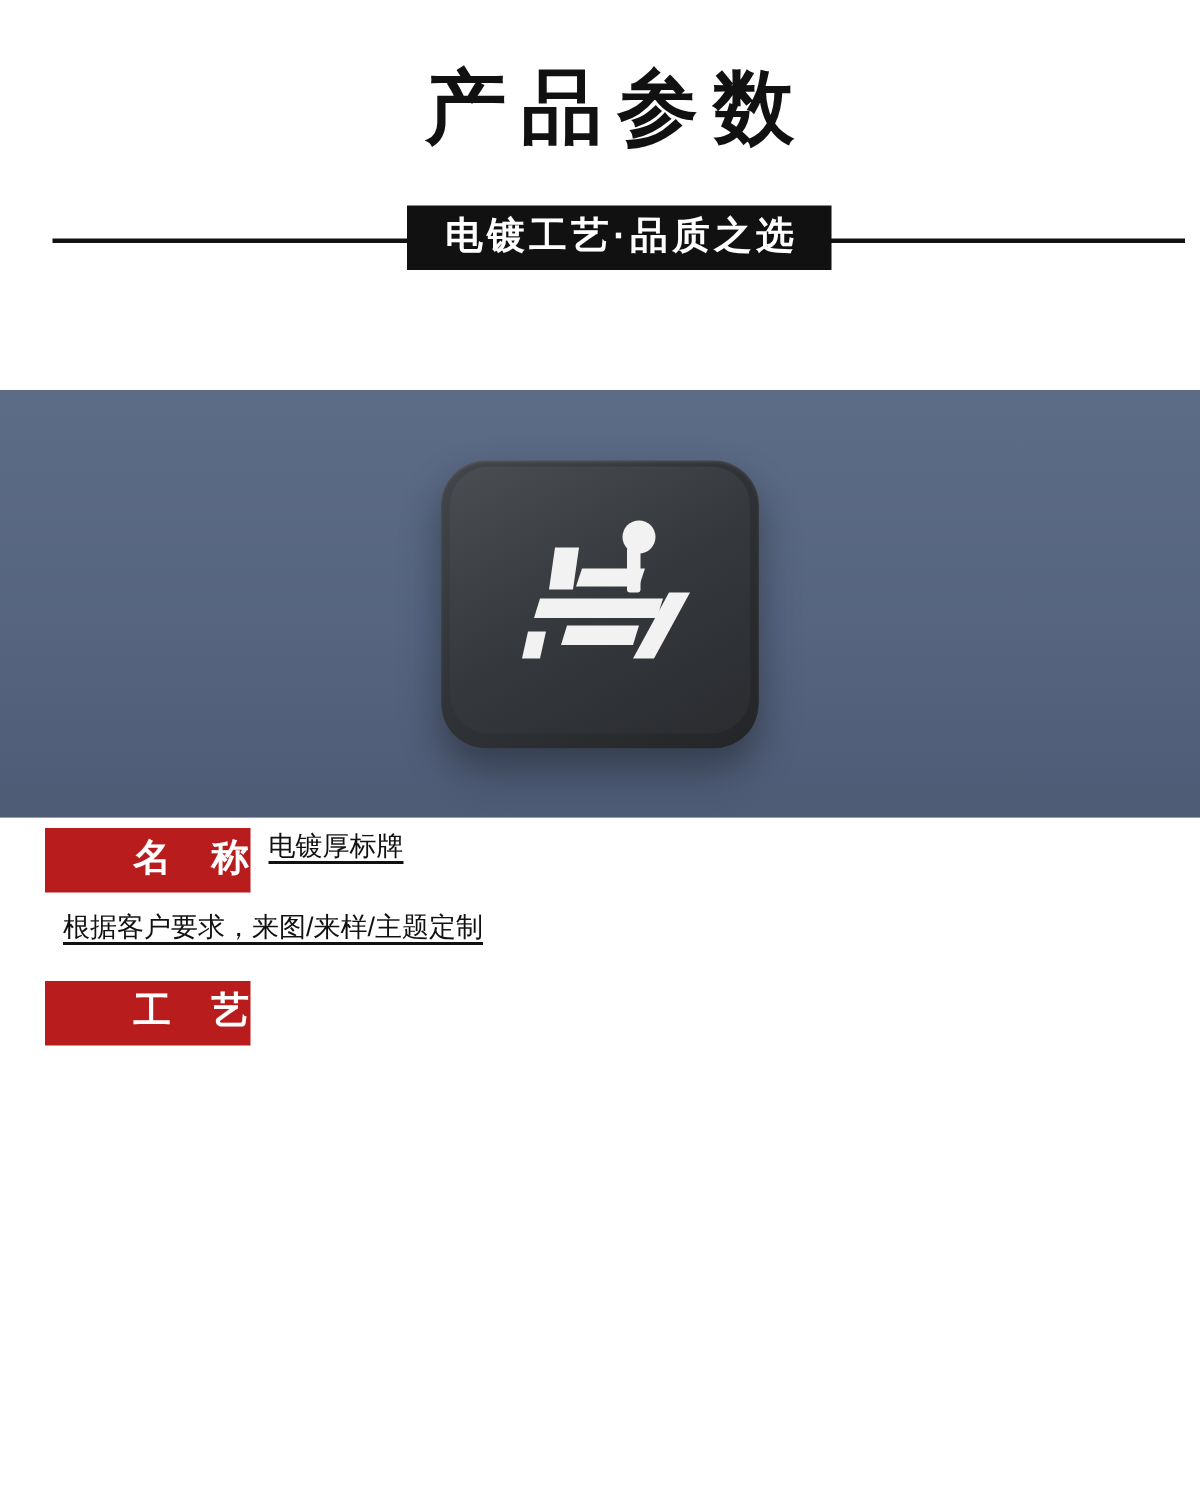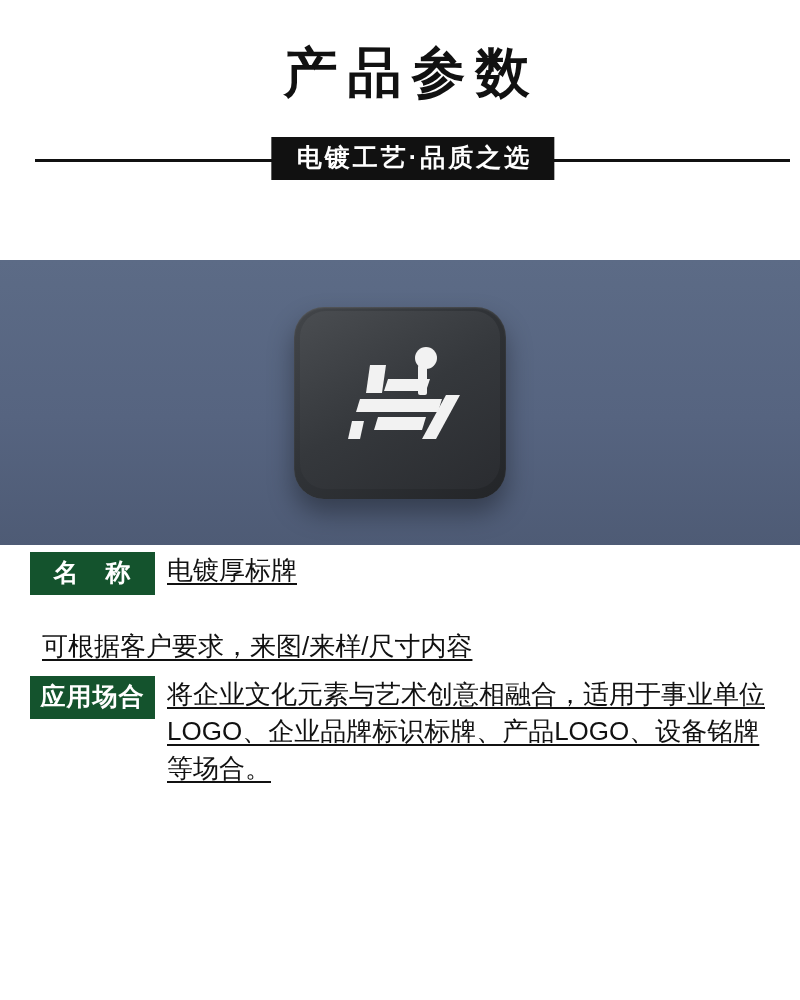--- a/index.html
+++ b/index.html
@@ -109,35 +109,35 @@
     padding: 0 30px;
     box-sizing: border-box;
   }
   .spec-row {
     display: flex;
     align-items: flex-start;
     margin-bottom: 11px;
   }
   .spec-label {
     flex: 0 0 auto;
-    width: 125px;
-    background: #14532d;
+    width: 137px;
+    background: #b91c1c;
     color: #ffffff;
     font-size: 25px;
     font-weight: bold;
-    text-align: center;
+    text-align: right;
     padding: 5px 0 7px 0;
     letter-spacing: 1px;
     box-sizing: border-box;
     line-height: 1.25;
   }
   .spec-value {
     flex: 1 1 auto;
     padding-left: 12px;
-    font-size: 26px;
+    font-size: 18px;
     line-height: 1.42;
     color: #111111;
     font-weight: normal;
     word-break: break-all;
   }
   .spec-value.underlined {
     text-decoration: underline;
     text-underline-offset: 4px;
     text-decoration-thickness: 1.5px;
   }
@@ -176,27 +176,24 @@
 </div>
 
 <div class="specs">
 
   <div class="spec-row">
     <div class="spec-label">名　称</div>
     <div class="spec-value underlined">电镀厚标牌</div>
   </div>
 
   <div class="spec-row">
+    <div class="spec-value underlined">根据客户要求，来图/来样/主题定制</div>
   </div>
 
   <div class="spec-row">
   </div>
 
   <div class="spec-row">
-    <div class="spec-value underlined">可根据客户要求，来图/来样/尺寸内容</div>
+    <div class="spec-label">工　艺</div>
   </div>
 
-  <div class="spec-row multiline">
-    <div class="spec-label">应用场合</div>
-    <div class="spec-value underlined">将企业文化元素与艺术创意相融合，适用于事业单位LOGO、企业品牌标识标牌、产品LOGO、设备铭牌等场合。</div>
-  </div>
 
 </div>
 
 </body></html>

